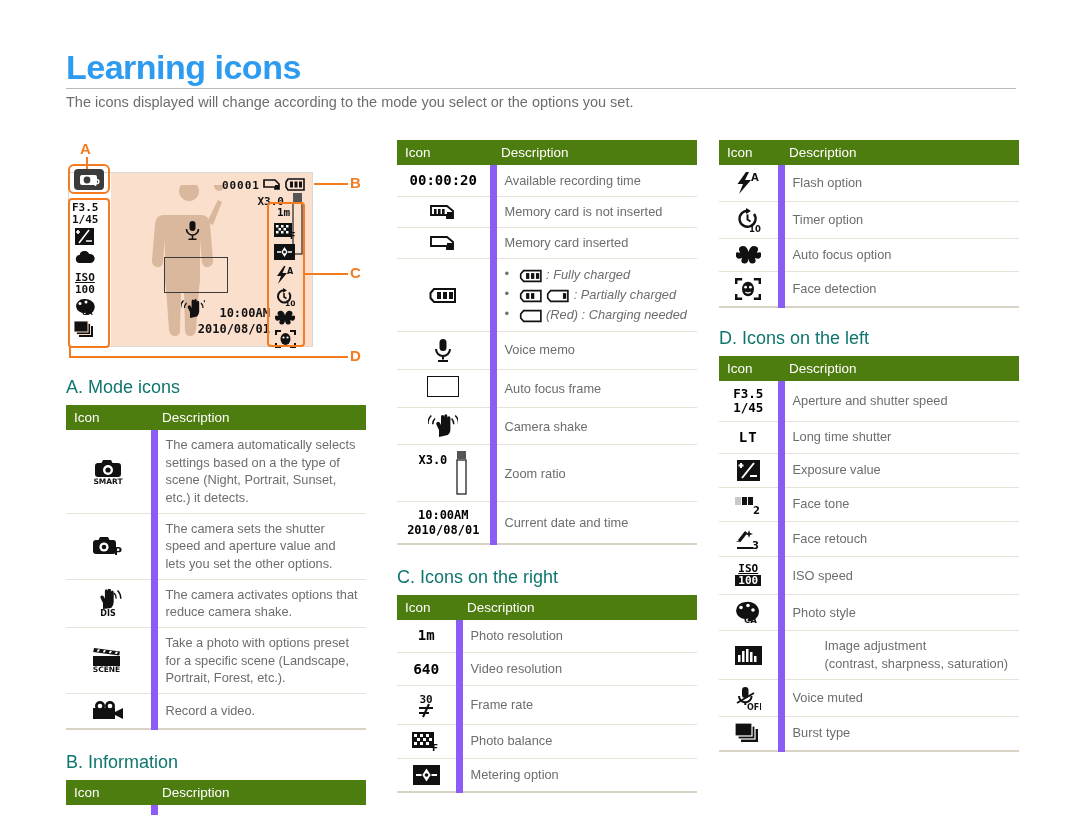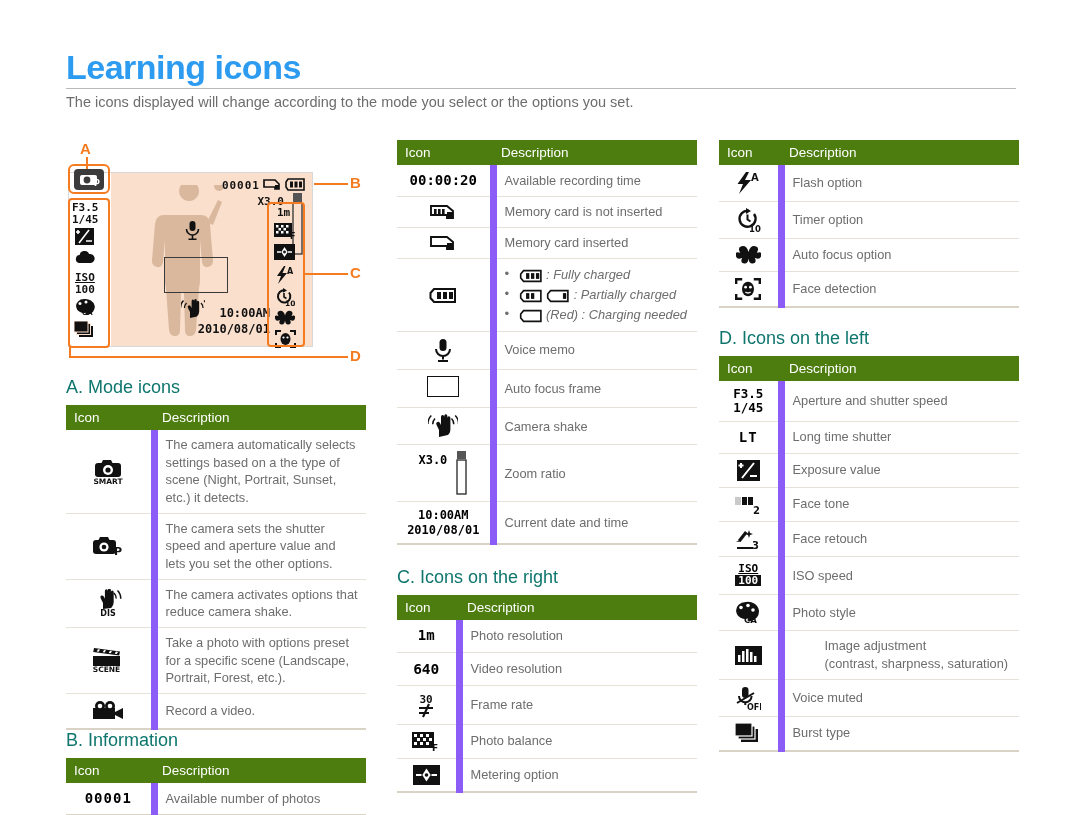--- a/index.html
+++ b/index.html
@@ -323,21 +323,21 @@
                 <circle cx="19" cy="6" r="5" fill="#111"></circle>
             <circle cx="9" cy="6" r="2.3" fill="#fff"></circle>
                 <circle cx="19" cy="6" r="2.3" fill="#fff"></circle>
           </svg>
         </td>
         <td>Record a video.</td>
       </tr>
     </tbody>
       </table>
 
-    <div class="sect-h" style="">B. Information</div>
+    <div class="sect-h" style="margin-top:22px;">B. Information</div>
     <table class="t">
       <colgroup>
           <col style="width:88px">
           <col>
         </colgroup>
       <tbody>
           <tr>
         <th>Icon</th>
         <th>Description</th>
       </tr>

